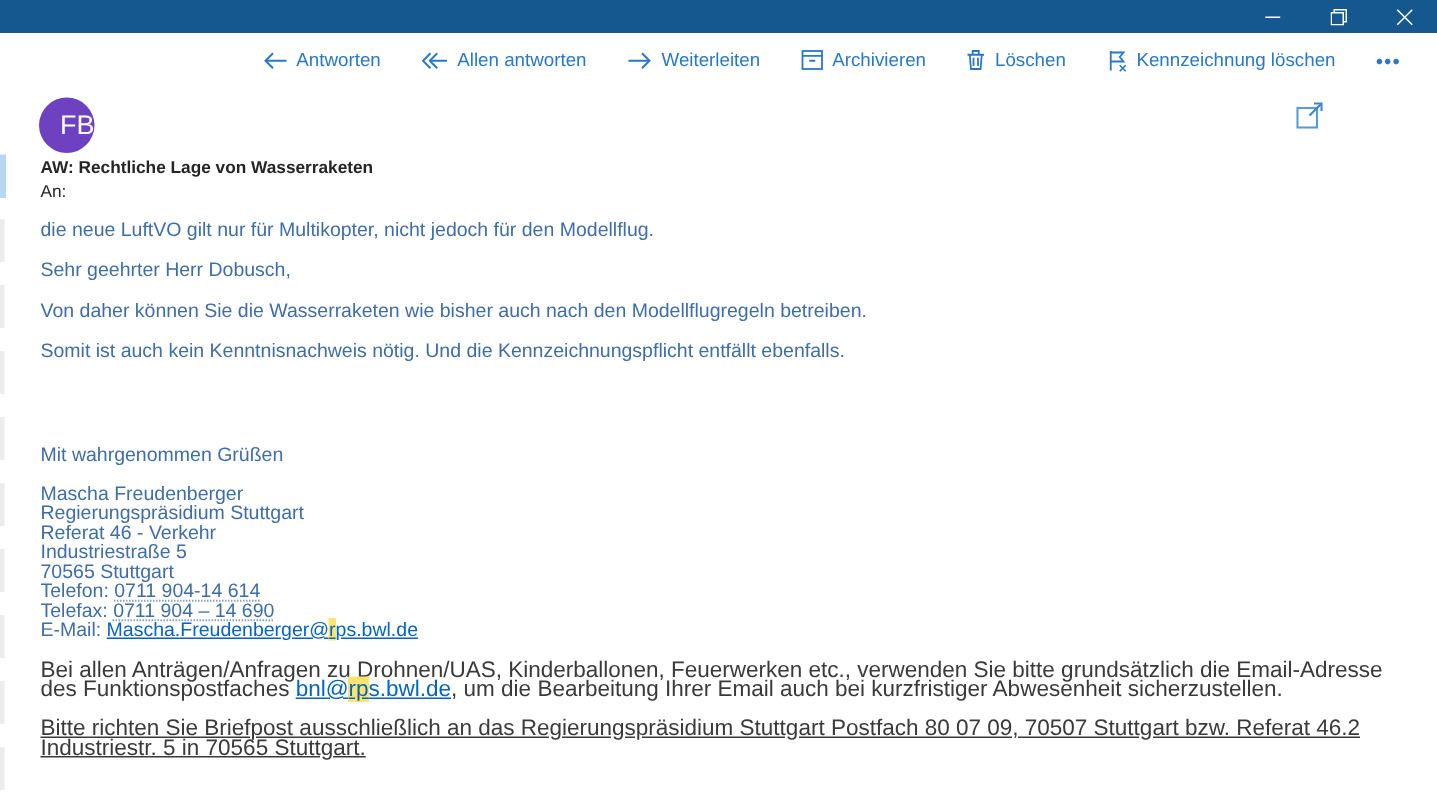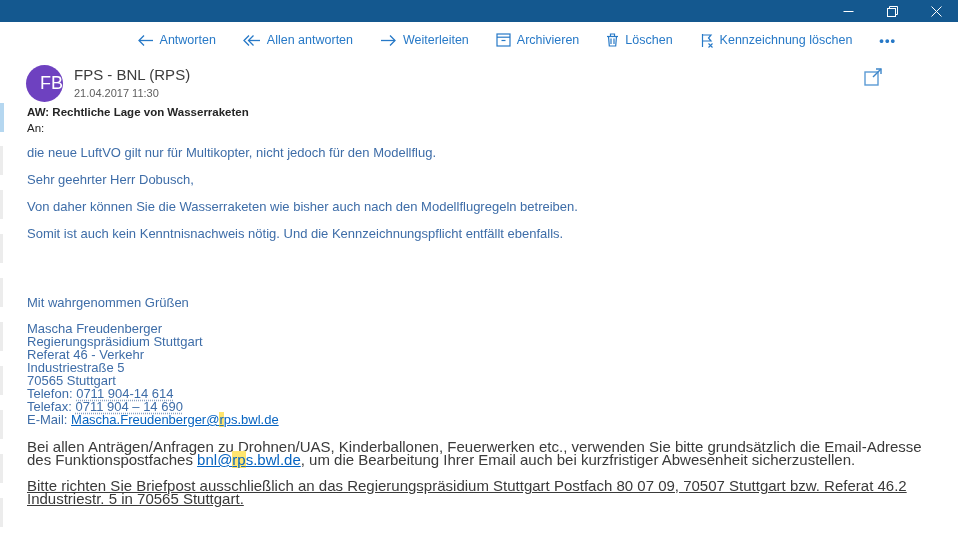--- a/index.html
+++ b/index.html
@@ -25,21 +25,21 @@
   }
   .win-btn{
     width:44px;height:22px;display:flex;align-items:center;justify-content:center;
     background:transparent;border:none;cursor:pointer;
   }
   .win-btn svg{display:block;}
   
   .toolbar{
     position:absolute;top:22px;left:0;right:0;height:36px;background:#fff;
     display:flex;justify-content:flex-end;align-items:center;
-    gap:27px;padding-right:62px;
+    gap:27px;padding-right:24px;
   }
   .tb-item{
     display:flex;align-items:center;gap:6px;border:none;background:transparent;
     color:var(--toolbar-blue);font-size:12.5px;cursor:pointer;
     font-family:"Liberation Sans","DejaVu Sans",sans-serif;white-space:nowrap;
   }
   .tb-item svg{display:block;}
   .tb-more{font-size:13px;font-weight:bold;letter-spacing:1px;}
   
   .edge-blue{position:absolute;left:0;top:103px;width:4px;height:29px;background:#B5D7F0;}
@@ -174,24 +174,20 @@
       <span>•••</span>
     </button>
   </div>
 
   <div class="edge-blue"></div>
   <div class="edge-gray"></div>
 
   <div class="msg-header">
     <div class="avatar">
       <span>FB</span>
-    </div>
-    <div>
-      <div class="sender">FPS - BNL (RPS)</div>
-      <div class="datetime">21.04.2017 11:30</div>
     </div>
   </div>
 
   <button class="popout-btn">
     <span>
       <svg width="22" height="22" viewBox="0 0 22 22" fill="none" stroke="#5B9BD5" stroke-width="1.4">
         <rect x="2" y="6" width="13" height="13"></rect>
         <path d="M10 11 L18 3" stroke="#3E86C9"></path>
         <path d="M13 3 H18 V8" stroke="#3E86C9"></path>
       </svg>

